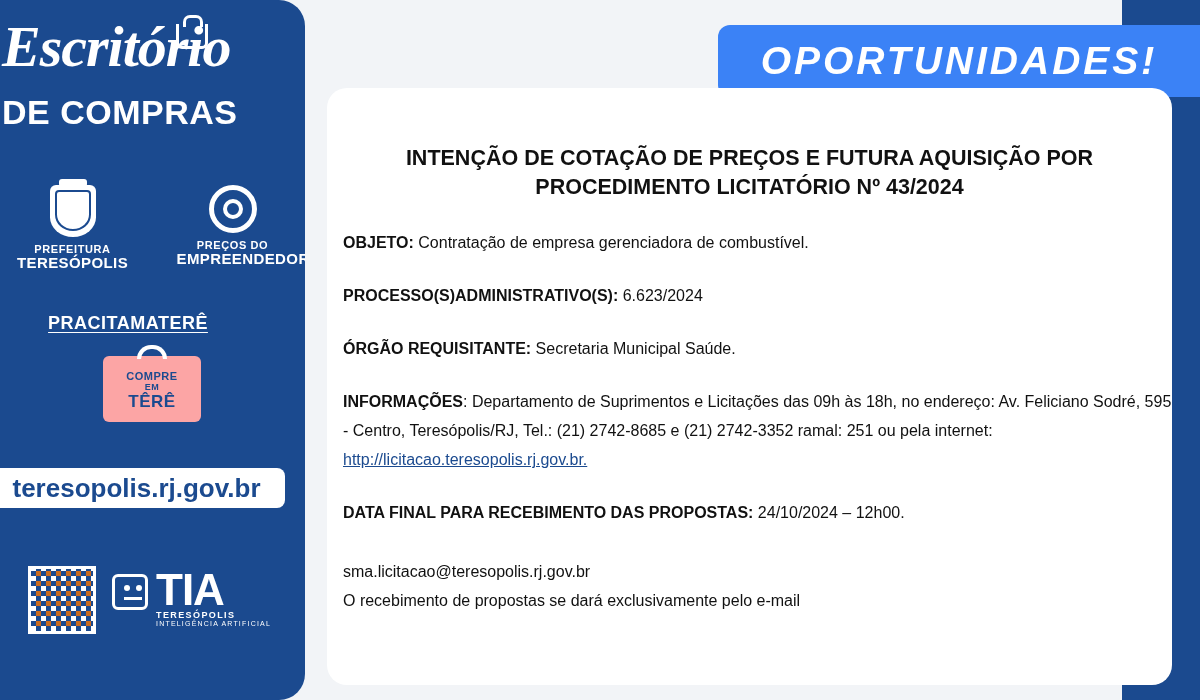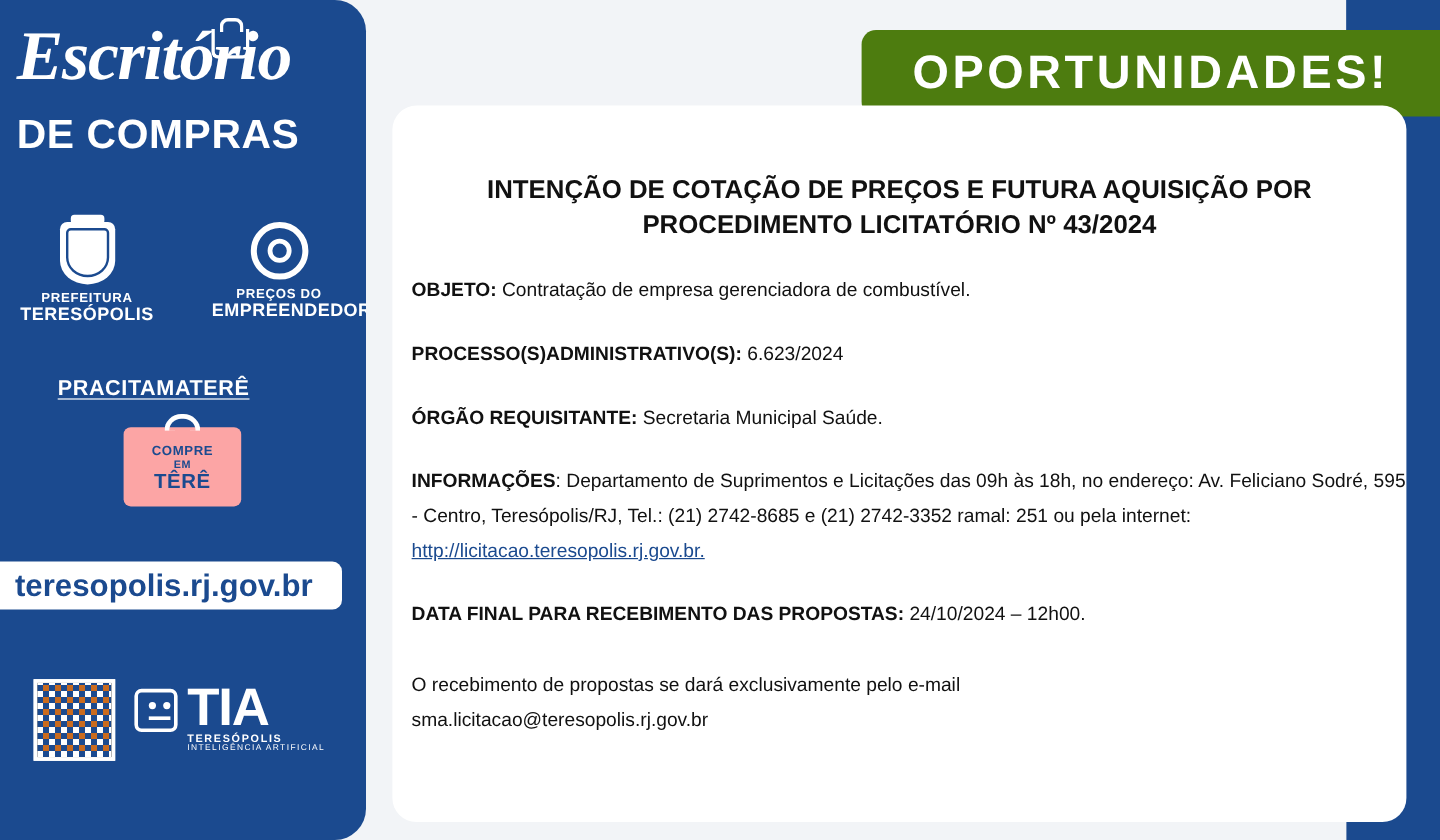--- a/index.html
+++ b/index.html
@@ -31,21 +31,21 @@
     border-radius: 0 26px 26px 0;
     overflow: hidden;
   }
 
   .brand {
     position: absolute;
     left: 0;
     top: 18px;
     width: 305px;
     color: #ffffff;
-    padding-left: 14px;
+    padding-left: 2px;
     box-sizing: border-box;
   }
   .brand-line1 {
     font-family: "Liberation Serif", serif;
     font-style: italic;
     font-weight: bold;
     font-size: 58px;
     letter-spacing: -1px;
     line-height: 58px;
     white-space: nowrap;
@@ -236,30 +236,31 @@
   .tia-text .tia-s1 { font-size: 9px; font-weight: bold; letter-spacing: 1.4px; }
   .tia-text .tia-s2 { font-size: 7px; letter-spacing: 1.2px; }
 
   
   .banner {
     position: absolute;
     left: 718px;
     top: 25px;
     width: 482px;
     height: 72px;
-    background: #4d7c0f;
+    background: #3b82f6;
     border-radius: 12px 0 0 12px;
     color: #ffffff;
     font-weight: bold;
     font-size: 39px;
     letter-spacing: 3px;
     display: flex;
     align-items: center;
     justify-content: center;
     white-space: nowrap;
+    font-style: italic;
   }
 
   
   .right-edge {
     position: absolute;
     right: 0;
     top: 0;
     width: 78px;
     height: 700px;
     background: #1b4a8f;
@@ -387,20 +388,20 @@
 
       <p>
         <span class="lbl">INFORMAÇÕES</span><span>: Departamento de Suprimentos e Licitações das 09h às 18h, no endereço: Av. Feliciano Sodré, 595 - Centro, Teresópolis/RJ, Tel.: (21) 2742-8685 e (21) 2742-3352 ramal: 251 ou pela internet: </span><a href="#">http://licitacao.teresopolis.rj.gov.br.</a>
       </p>
 
       <p>
         <span class="lbl">DATA FINAL PARA RECEBIMENTO DAS PROPOSTAS:</span><span> 24/10/2024 – 12h00.</span>
       </p>
 
       <div class="tail">
+        <p>sma.licitacao@teresopolis.rj.gov.br</p>
         <p>O recebimento de propostas se dará exclusivamente pelo e-mail</p>
-        <p>sma.licitacao@teresopolis.rj.gov.br</p>
       </div>
 
     </div>
   </div>
 
 </div>
 
 </body></html>

